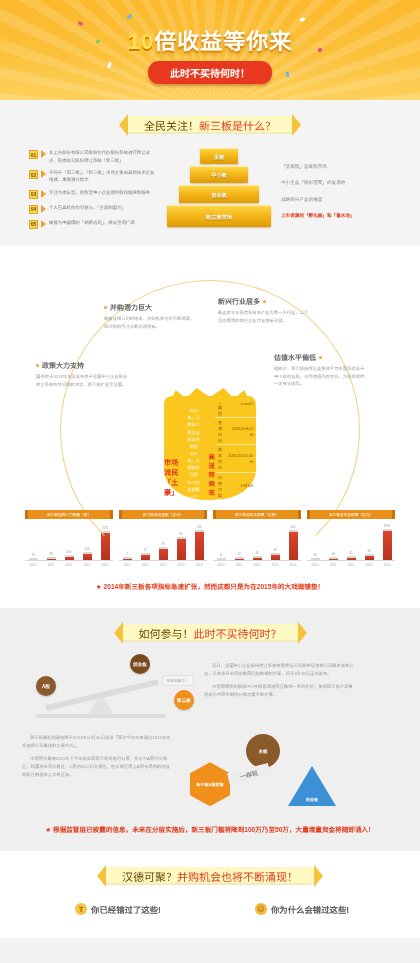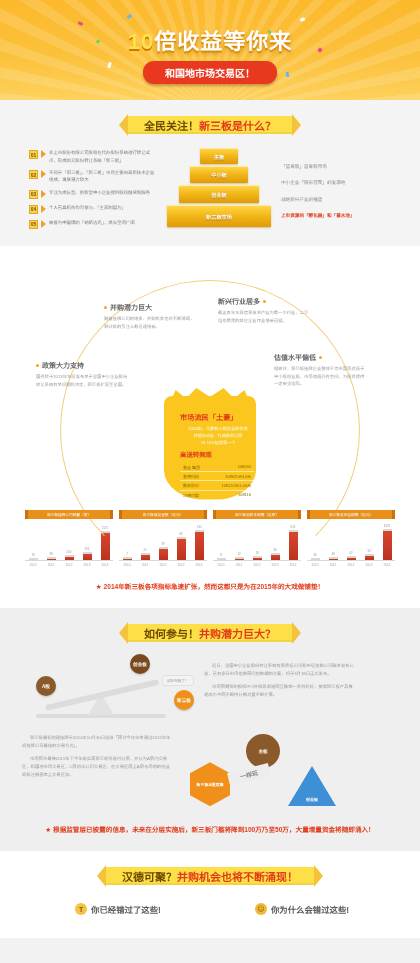--- a/index.html
+++ b/index.html
@@ -69,23 +69,23 @@
     margin-bottom: 12px;
   }
   .banner-tail {
     width: 0; height: 0;
     border-top: 11px solid transparent;
     border-bottom: 11px solid transparent;
   }
   .banner-tail.l { border-right: 9px solid #f5c33b; }
   .banner-tail.r { border-left: 9px solid #f5c33b; }
   .banner-box {
-    background: #fde047;
+    background: #fef9c3;
     padding: 1px 16px;
-    font-size: 11px; font-weight: bold;
+    font-size: 11px; font-weight: normal;
     color: #6b4a00;
     white-space: nowrap;
     box-shadow: inset 0 -2px 0 rgba(0,0,0,.05);
   }
   .banner-box .hl { color: #e23b1b; }
 
   
   .pyramid-row {
     display: flex; align-items: center; justify-content: center;
     gap: 6px; padding: 0 16px;
@@ -155,23 +155,22 @@
 
   .bag {
     position: absolute; left: 50%; transform: translateX(-50%);
     bottom: 0;
   }
   .bag-shape {
     position: relative;
     width: 92px; height: 104px;
     background: #fbc61d;
     border-radius: 8px 8px 42px 42px / 8px 8px 30px 30px;
-    display: flex; flex-direction: column; align-items: flex-start;
+    display: flex; flex-direction: row; align-items: flex-end;
     padding-top: 16px;
-    padding-left: 16px;
   }
   .bag-shape::before {
     content: ""; position: absolute; top: -9px; left: 6px; right: 6px;
     height: 16px; background: #fbc61d;
     clip-path: polygon(0 100%, 7% 18%, 20% 72%, 33% 6%, 50% 62%, 67% 6%, 80% 72%, 93% 18%, 100% 100%);
   }
   .bag-side {
     position: absolute; bottom: 0;
     width: 62px; height: 74px;
     background: #fcd34b;
@@ -335,21 +334,21 @@
     <div class="confetti" style="left:96px;top:40px;width:4px;height:3px;background:#7ad15a;transform:rotate(-35deg);"></div>
     <div class="confetti" style="left:108px;top:62px;width:3px;height:6px;background:#ffffff;transform:rotate(15deg);"></div>
     <div class="confetti" style="left:300px;top:18px;width:5px;height:3px;background:#ffffff;transform:rotate(-20deg);"></div>
     <div class="confetti" style="left:318px;top:48px;width:4px;height:4px;background:#e84a8a;transform:rotate(40deg);"></div>
     <div class="confetti" style="left:286px;top:72px;width:3px;height:5px;background:#66b6f0;transform:rotate(-10deg);"></div>
     <div class="confetti" style="left:128px;top:14px;width:3px;height:5px;background:#66b6f0;transform:rotate(50deg);"></div>
     <div class="confetti" style="left:268px;top:30px;width:3px;height:4px;background:#7ad15a;transform:rotate(-45deg);"></div>
 
     <div class="hero-inner">
       <div class="hero-line2"><span class="num">10</span><span>倍收益等你来</span></div>
-      <div class="hero-ribbon">和国地市场交易区！</div>
+      <div class="hero-ribbon">此时不买待何时！</div>
     </div>
   </div>
 
   <div class="section sec-light">
     <div class="banner-wrap">
       <div class="banner-tail l"></div>
       <div class="banner-box">
         <span>全民关注！</span><span class="hl">新三板是什么？</span>
       </div>
       <div class="banner-tail r"></div>
@@ -614,21 +613,21 @@
       </div>
     </div>
 
     <div class="note-red">★ 2014年新三板各项指标急速扩张，然而这都只是为在2015年的大戏做铺垫！</div>
   </div>
 
   <div class="section sec-gray">
     <div class="banner-wrap">
       <div class="banner-tail l"></div>
       <div class="banner-box">
-        <span>如何参与！</span><span class="hl">并购潜力巨大？</span>
+        <span>如何参与！</span><span class="hl">此时不买待何时？</span>
       </div>
       <div class="banner-tail r"></div>
     </div>
 
     <div class="seesaw-row">
       <div class="seesaw-col">
         <div class="seesaw-base"></div>
         <div class="seesaw-tri"></div>
         <div class="seesaw-plank"></div>
         <div class="ball a">A股</div>

